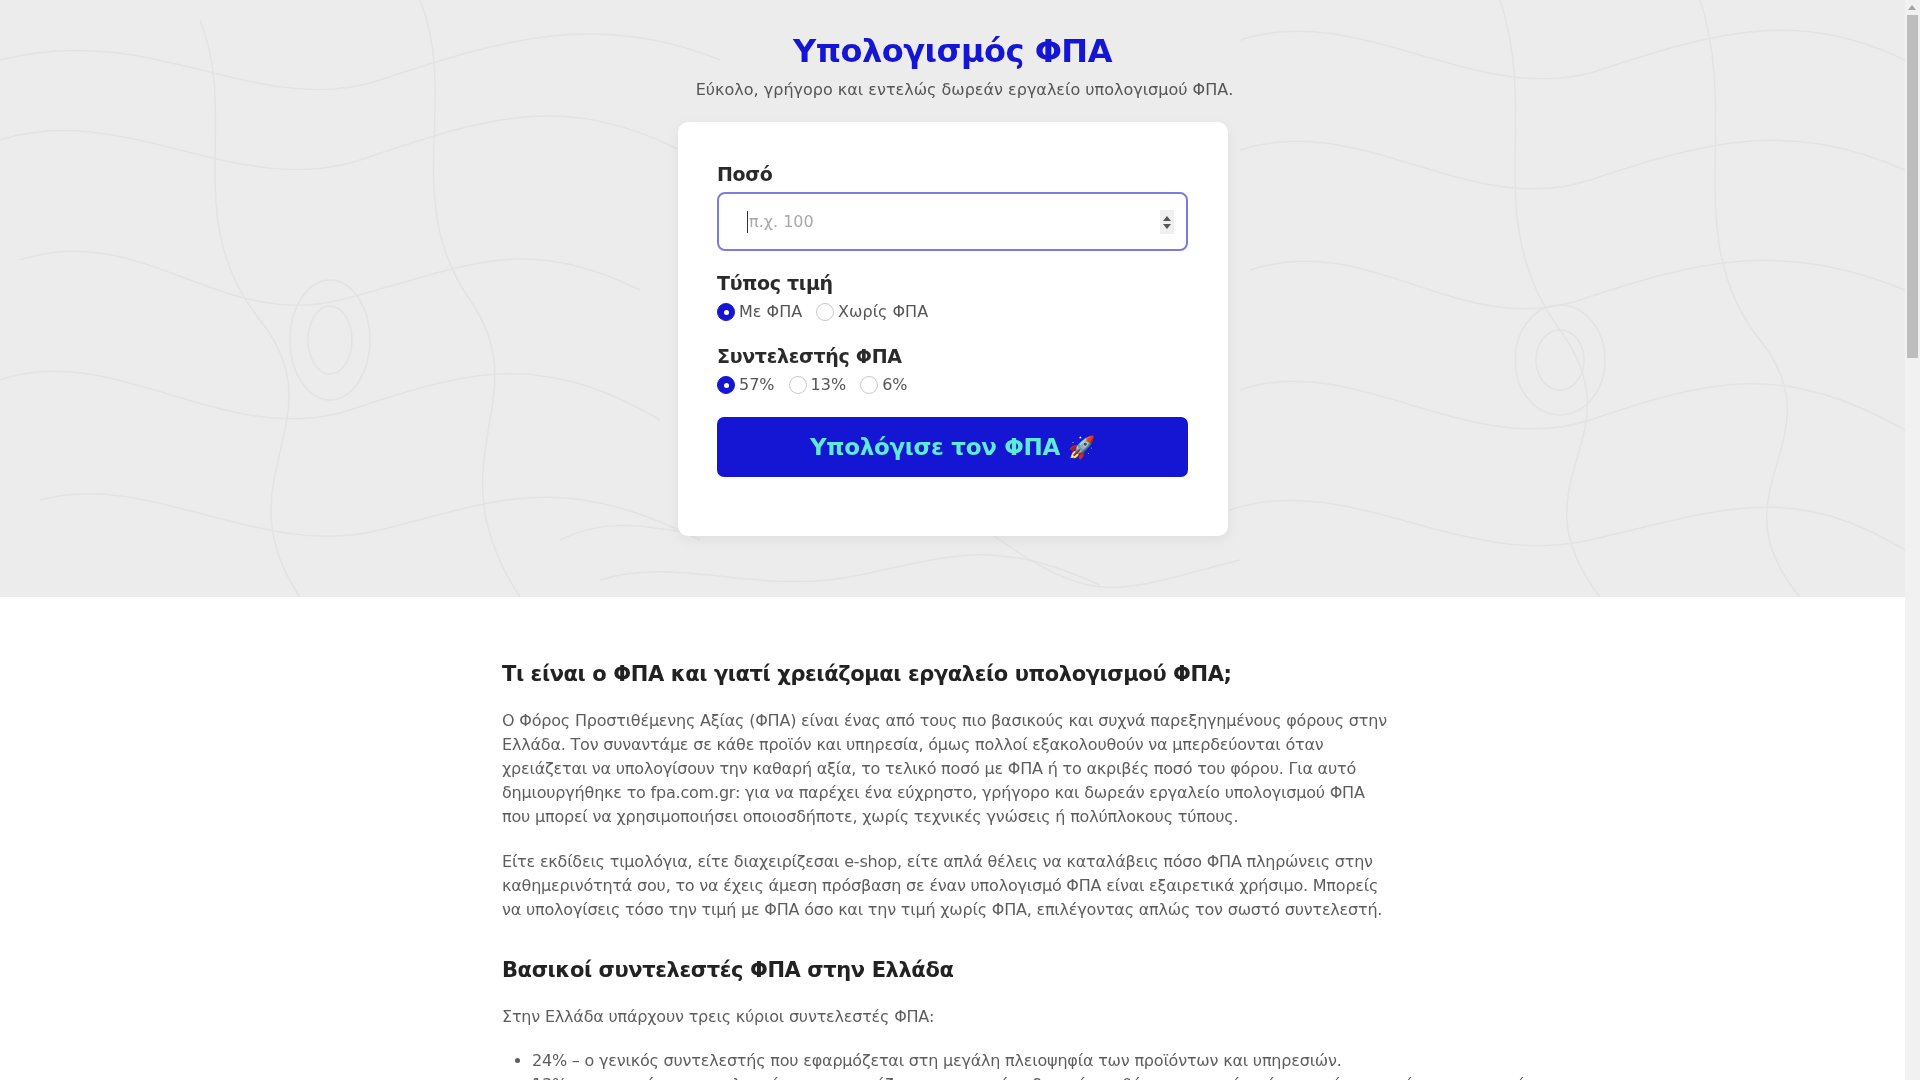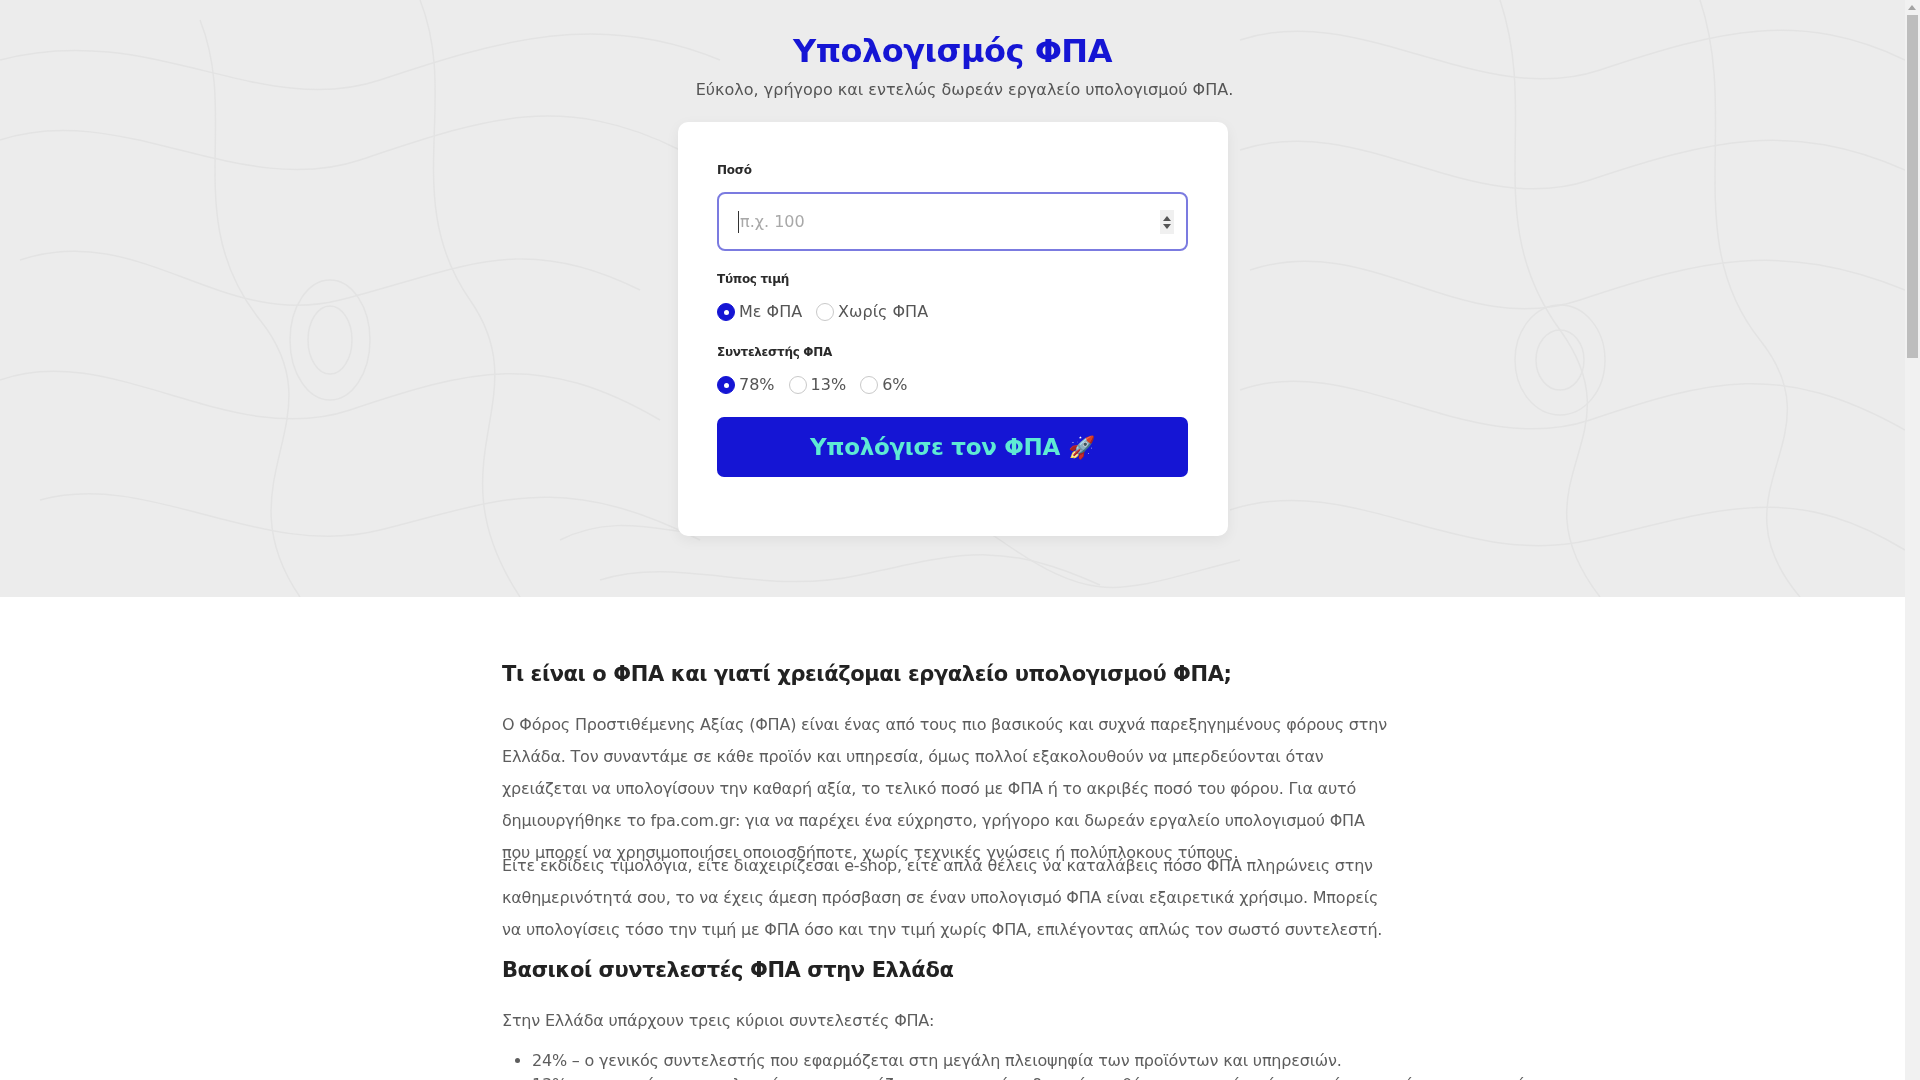--- a/index.html
+++ b/index.html
@@ -23,27 +23,27 @@
     position: absolute; left: 12px; width: 1905px; top: 80px; text-align: center;
     font-size: 16px; color: #555555;
   }
 
   .card {
     position: absolute; left: 678px; top: 122px; width: 550px; height: 414px;
     background: #ffffff; border-radius: 10px;
     box-shadow: 0 4px 14px rgba(0,0,0,0.06);
   }
   .field-label {
-    position: absolute; left: 39px; font-size: 12px; font-weight: bold; color: #2a2a2a;
+    position: absolute; left: 39px; font-size: 19px; font-weight: bold; color: #2a2a2a;
     letter-spacing: -0.3px;
   }
   .amount-input {
     position: absolute; left: 39px; top: 70px; width: 471px; height: 59px;
     border: 2px solid #7b7be0; border-radius: 8px; background: #fff;
-    display: flex; align-items: center; padding-left: 19px;
+    display: flex; align-items: center; padding-left: 28px;
   }
   .caret { width: 1px; height: 22px; background: #333; margin-right: 1px; }
   .placeholder { font-size: 16px; color: #a8a8a8; }
   .spinner {
     position: absolute; right: 12px; top: 16px; width: 14px; height: 24px;
     background: #f0f0f0; display: flex; flex-direction: column; align-items: center; justify-content: center; gap: 3px;
   }
   .tri-up { width: 0; height: 0; border-left: 4px solid transparent; border-right: 4px solid transparent; border-bottom: 5px solid #555; }
   .tri-down { width: 0; height: 0; border-left: 4px solid transparent; border-right: 4px solid transparent; border-top: 5px solid #555; }
 
@@ -66,21 +66,21 @@
     color: #5eead4; font-size: 23px; font-weight: bold; font-family: "DejaVu Sans", sans-serif;
     cursor: pointer; letter-spacing: -0.3px;
   }
   .rocket { margin-left: 8px; font-size: 22px; }
 
   .content { position: absolute; left: 502px; top: 597px; width: 895px; }
   .h2 {
     position: absolute; left: 0; font-size: 21px; font-weight: bold; color: #222; letter-spacing: -0.4px; white-space: nowrap;
   }
   .para {
-    position: absolute; left: 0; width: 895px; font-size: 16px; line-height: 32px; color: #5d5d5d; letter-spacing: -0.2px;
+    position: absolute; left: 0; width: 895px; font-size: 16px; line-height: 24px; color: #5d5d5d; letter-spacing: -0.2px;
   }
   .bullets { position: absolute; left: 30px; width: 865px; list-style: disc; font-size: 16px; line-height: 24px; color: #5d5d5d; }
   .bullets li { margin-bottom: 0; letter-spacing: -0.2px; white-space: nowrap; }
 
   .scrollbar { position: absolute; left: 1905px; top: 0; width: 15px; height: 1080px; background: #f1f1f1; }
   .scroll-up { position: absolute; left: 3px; top: 5px; width: 0; height: 0; border-left: 4px solid transparent; border-right: 4px solid transparent; border-bottom: 5px solid #a3a3a3; }
   .scroll-thumb { position: absolute; left: 2px; top: 15px; width: 11px; height: 343px; background: #bdbdbd; }
 </style>
 </head>
 <body>
@@ -136,21 +136,21 @@
         <div class="radio-option">
           <span class="radio"></span>
           <span class="radio-label">Χωρίς ΦΠΑ</span>
         </div>
       </div>
 
       <label class="field-label" style="top:223px;">Συντελεστής ΦΠΑ</label>
       <div class="radio-group" style="top:253px;">
         <div class="radio-option">
           <span class="radio checked"></span>
-          <span class="radio-label">78%</span>
+          <span class="radio-label">57%</span>
         </div>
         <div class="radio-option">
           <span class="radio"></span>
           <span class="radio-label">13%</span>
         </div>
         <div class="radio-option">
           <span class="radio"></span>
           <span class="radio-label">6%</span>
         </div>
       </div>

